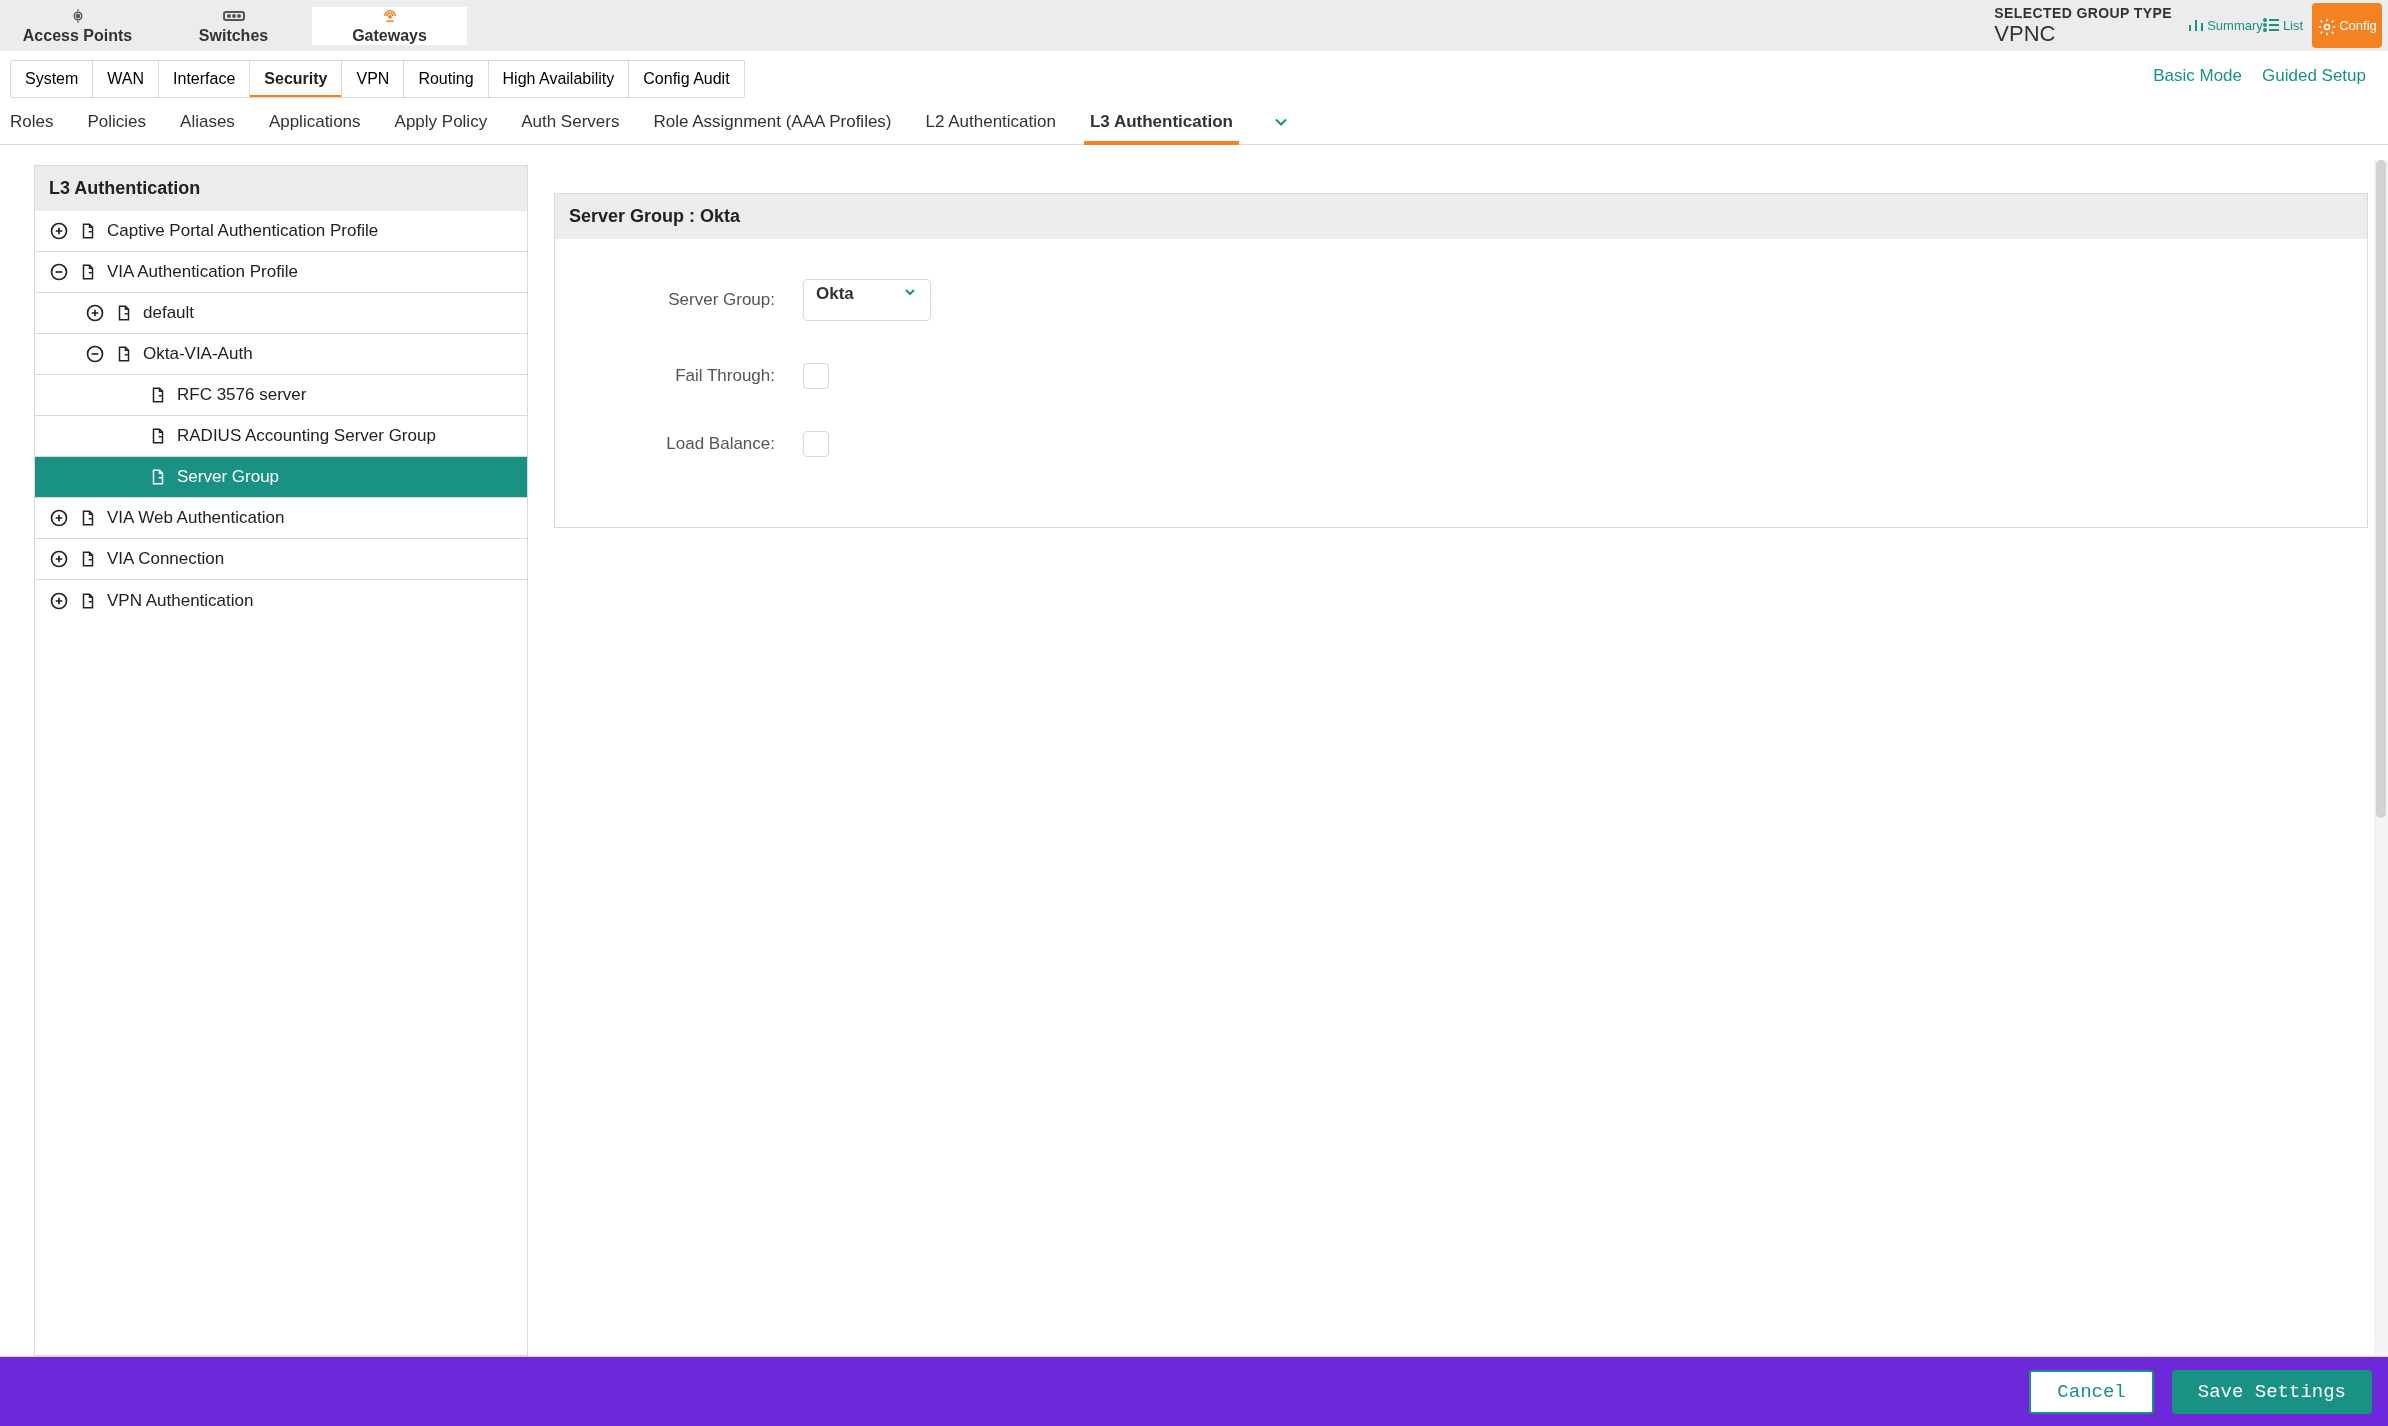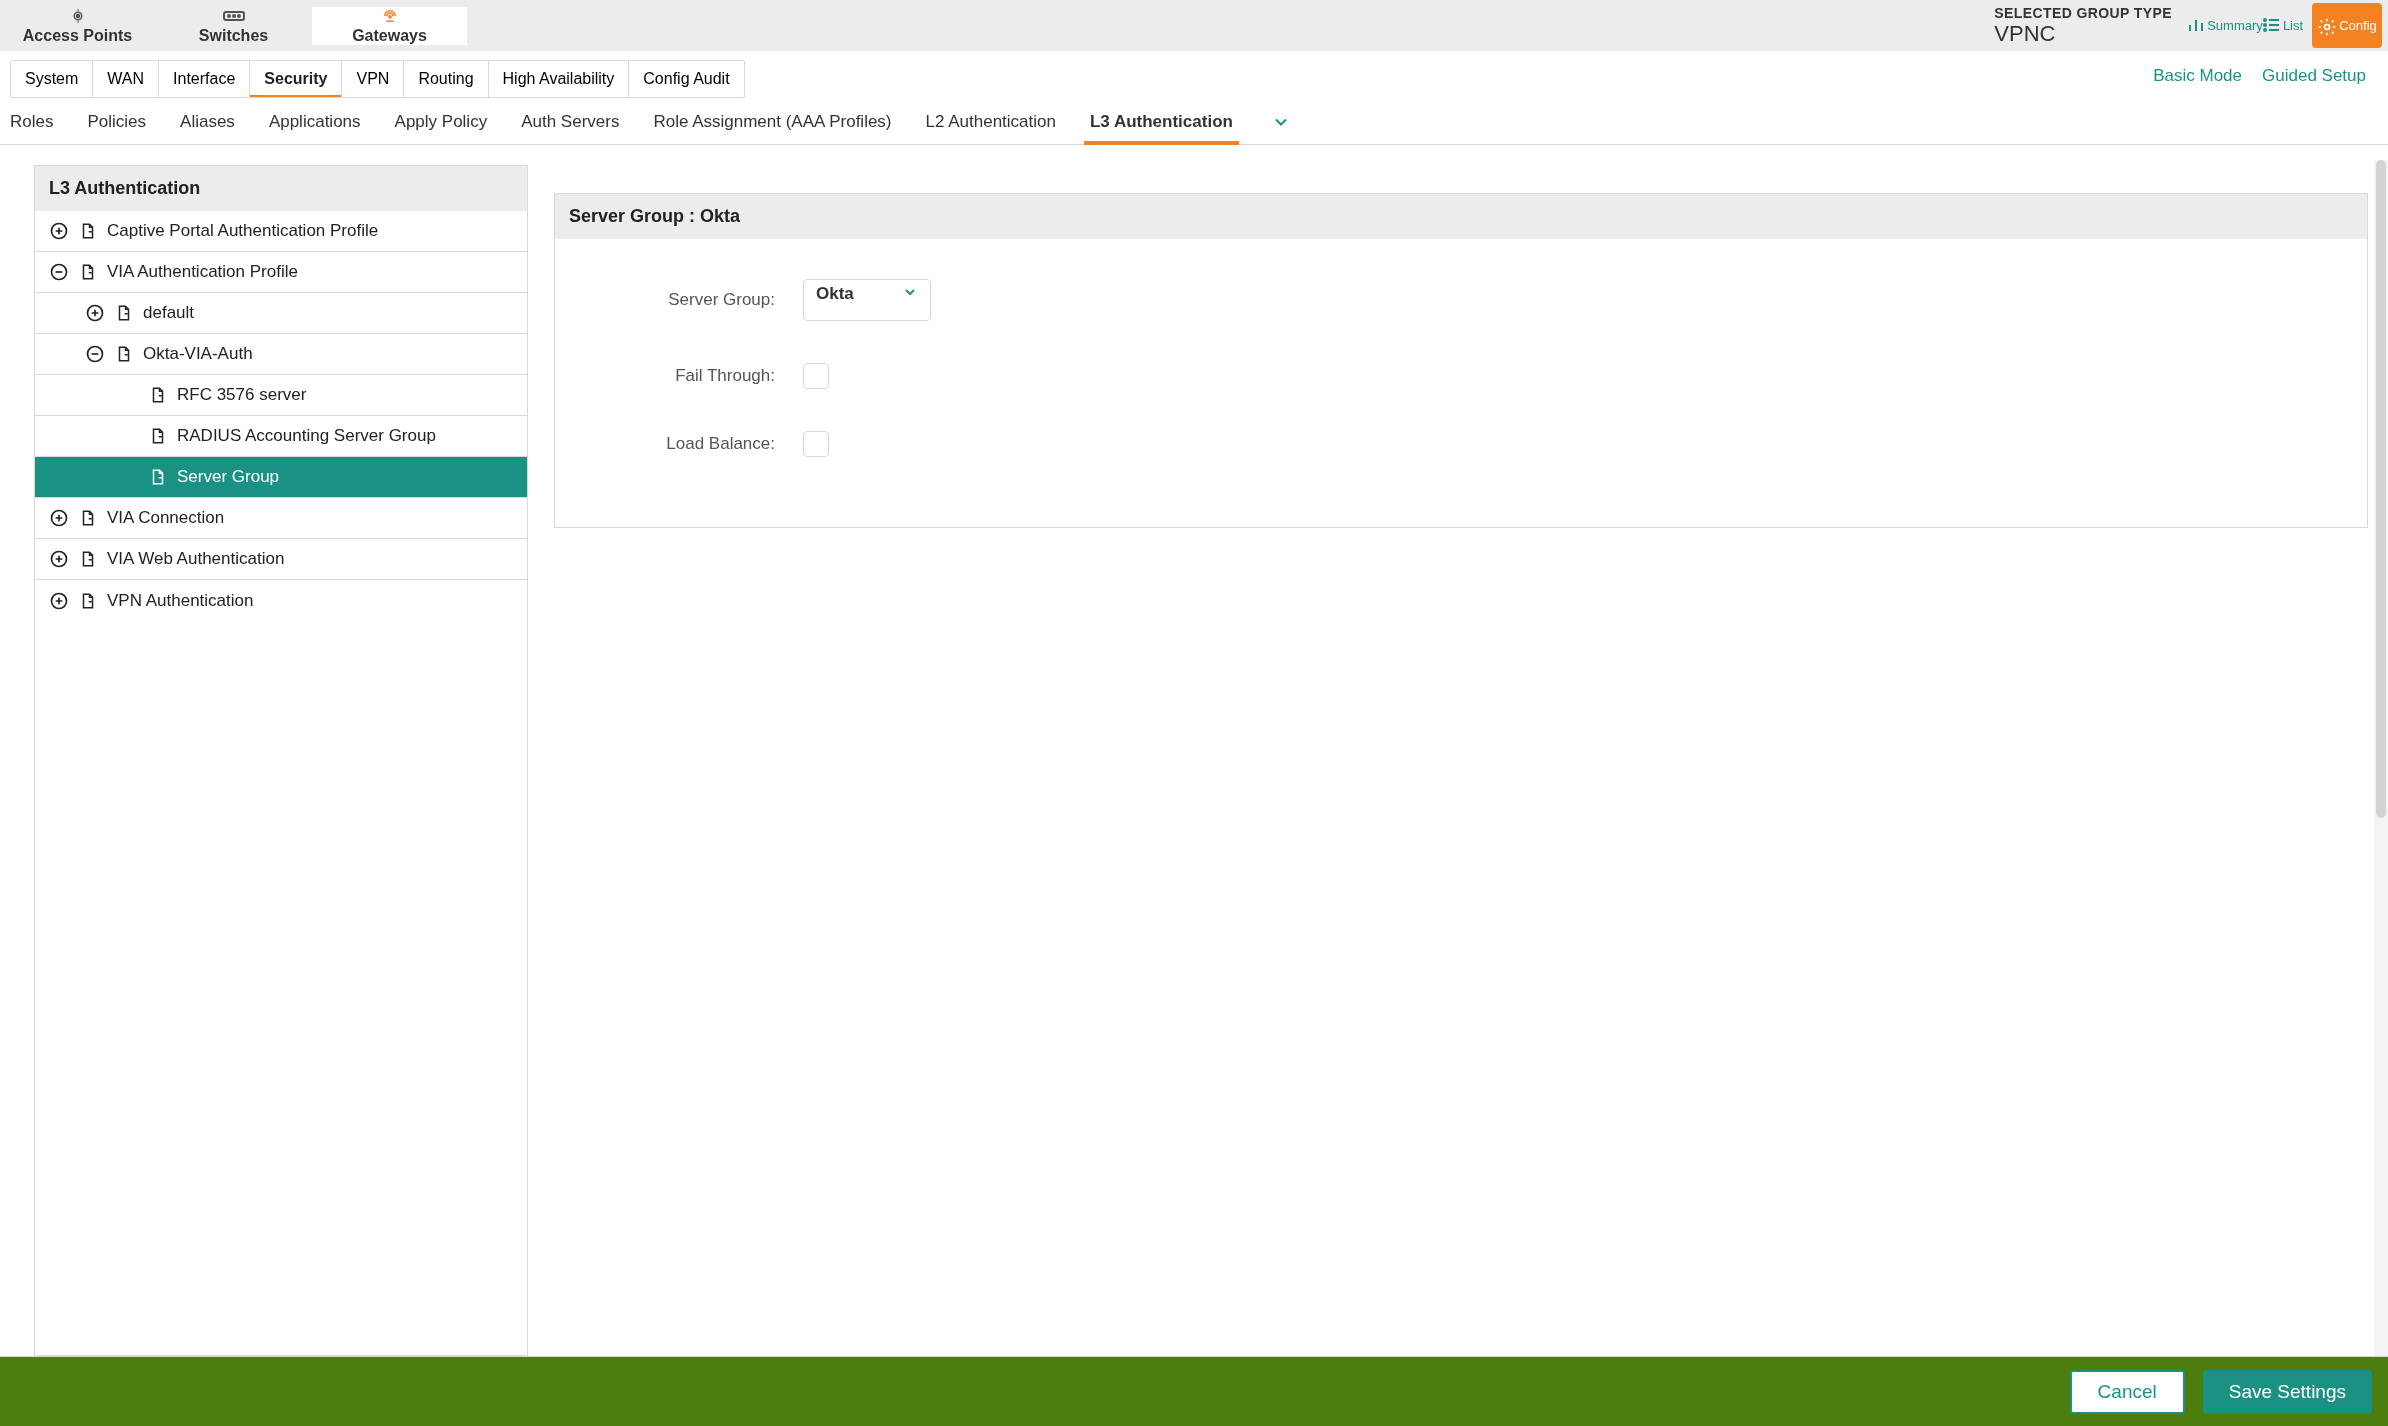--- a/index.html
+++ b/index.html
@@ -128,21 +128,22 @@
     display:flex;justify-content:space-between;padding:4px 12px;cursor:pointer;
     color:#333;
     font-weight:bold;
   }
   .select .chev{color:var(--teal);}
   .checkbox{width:26px;height:26px;border:1px solid var(--grey-line);border-radius:4px;cursor:pointer;background:#fff;}
   
   .footer{
     height:70px;border-top:1px solid var(--grey-line);
     display:flex;align-items:center;justify-content:flex-end;gap:18px;padding:0 16px;
-    background:#4d7c0f;
+    background:#6d28d9;
+    font-family:Liberation Mono, monospace;
   }
   .btn{height:44px;padding:0 26px;border-radius:3px;font-size:19px;display:flex;align-items:center;justify-content:center;cursor:pointer;}
   .btn.outline{border:2px solid var(--teal);color:var(--teal);background:#fff;}
   .btn.solid{background:var(--teal);color:#fff;}
   .right-scroll{position:absolute;right:0;top:160px;bottom:70px;width:14px;background:#f4f4f4;}
   .right-scroll .thumb{position:absolute;left:2px;right:2px;top:0;height:55%;background:#d3d3d3;border-radius:5px;}
   svg{display:block;}
 </style>
 </head>
 <body>
@@ -361,37 +362,37 @@
               <path d="M12 8v8M8 12h8"></path>
             </svg>
           </span>
           <span class="file-icon">
             <svg width="18" height="18" viewBox="0 0 24 24" fill="none" stroke="#222" stroke-width="2">
               <path d="M6 3h8l4 4v14H6z"></path>
               <path d="M14 3v4h4"></path>
               <path d="M13 13l4 0" stroke-width="2"></path>
             </svg>
           </span>
+          <span>VIA Web Authentication</span>
+        </div>
+        <div class="tree-row lvl0">
+          <span class="expander">
+            <svg width="20" height="20" viewBox="0 0 24 24" fill="none" stroke="#222" stroke-width="2">
+              <circle cx="12" cy="12" r="9"></circle>
+              <path d="M12 8v8M8 12h8"></path>
+            </svg>
+          </span>
+          <span class="file-icon">
+            <svg width="18" height="18" viewBox="0 0 24 24" fill="none" stroke="#222" stroke-width="2">
+              <path d="M6 3h8l4 4v14H6z"></path>
+              <path d="M14 3v4h4"></path>
+              <path d="M13 13l4 0" stroke-width="2"></path>
+            </svg>
+          </span>
           <span>VIA Connection</span>
-        </div>
-        <div class="tree-row lvl0">
-          <span class="expander">
-            <svg width="20" height="20" viewBox="0 0 24 24" fill="none" stroke="#222" stroke-width="2">
-              <circle cx="12" cy="12" r="9"></circle>
-              <path d="M12 8v8M8 12h8"></path>
-            </svg>
-          </span>
-          <span class="file-icon">
-            <svg width="18" height="18" viewBox="0 0 24 24" fill="none" stroke="#222" stroke-width="2">
-              <path d="M6 3h8l4 4v14H6z"></path>
-              <path d="M14 3v4h4"></path>
-              <path d="M13 13l4 0" stroke-width="2"></path>
-            </svg>
-          </span>
-          <span>VIA Web Authentication</span>
         </div>
         <div class="tree-row lvl0">
           <span class="expander">
             <svg width="20" height="20" viewBox="0 0 24 24" fill="none" stroke="#222" stroke-width="2">
               <circle cx="12" cy="12" r="9"></circle>
               <path d="M12 8v8M8 12h8"></path>
             </svg>
           </span>
           <span class="file-icon">
             <svg width="18" height="18" viewBox="0 0 24 24" fill="none" stroke="#222" stroke-width="2">

